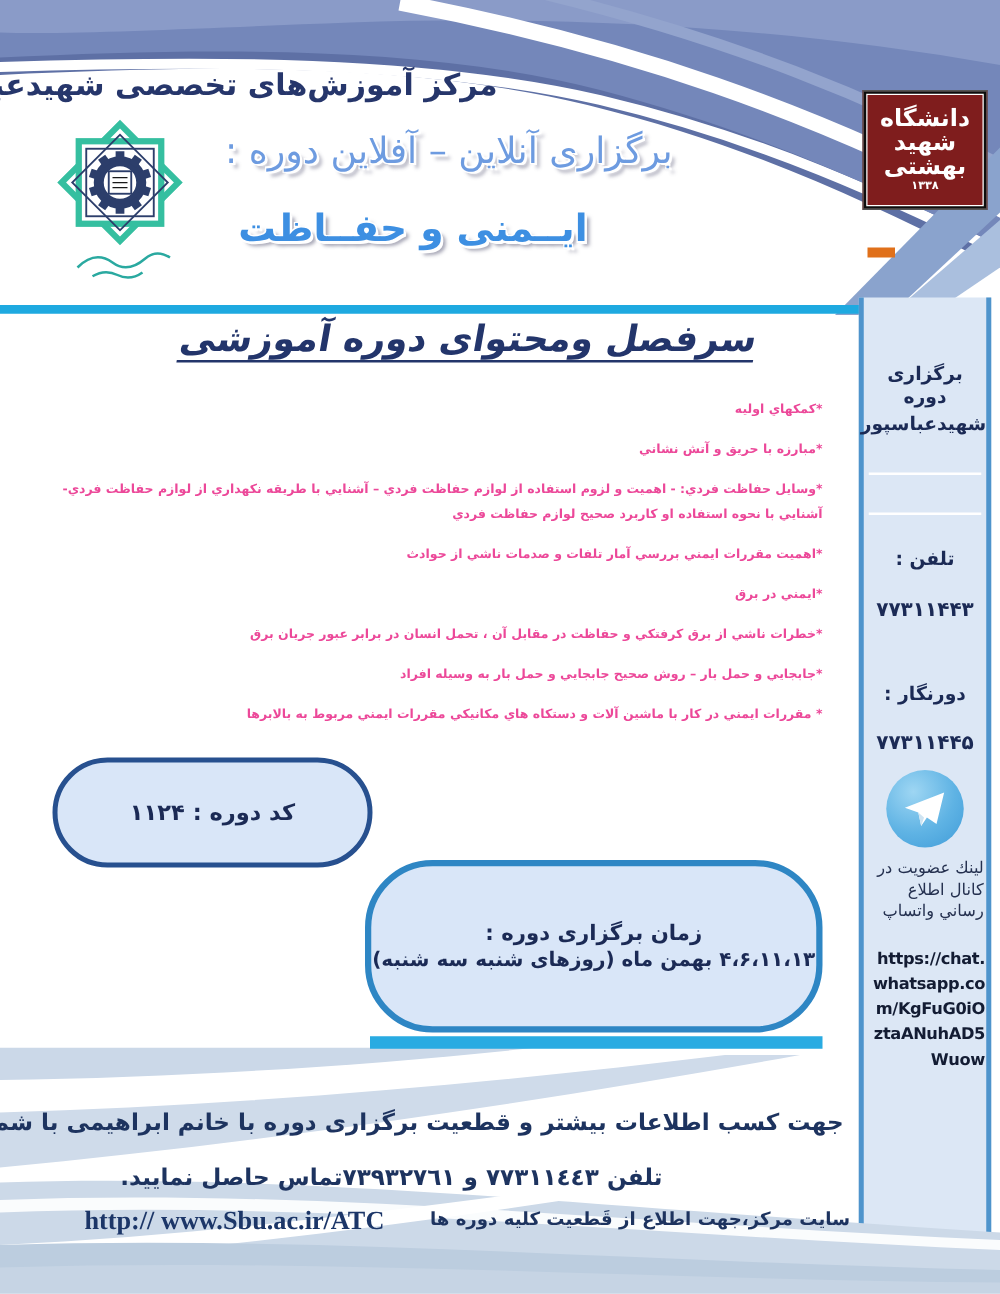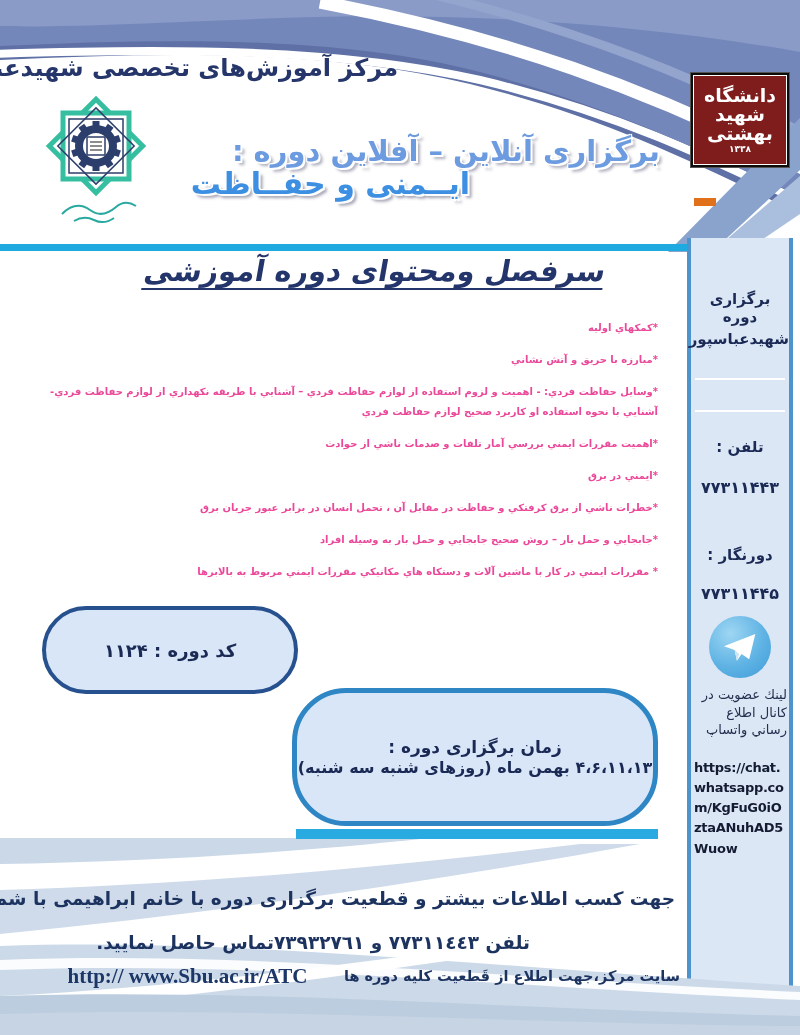--- a/index.html
+++ b/index.html
@@ -12,24 +12,23 @@
   .rtl{direction:rtl;}
   svg{display:block;}
 
   
   .header-art{position:absolute;left:0;top:0;z-index:1;}
   .center-name{
     left:8px;top:54px;width:390px;z-index:5;
     font-size:24px;font-weight:bold;color:#26366b;text-align:center;white-space:nowrap;
   }
   .delivery{
-    left:180px;top:103px;width:480px;z-index:5;text-align:right;
-    font-size:29px;font-weight:bold;color:#6d9be0;white-space:nowrap;
+    left:180px;top:103px;width:480px;z-index:5;text-align:left;
+    font-size:29px;font-weight:normal;color:#6d9be0;white-space:nowrap;
     text-shadow:-1px -1px 0 #fff,1px -1px 0 #fff,-1px 1px 0 #fff,1px 1px 0 #fff,2px 2px 0 #fff,4px 4px 3px rgba(80,80,110,.45);
-    margin-top:31px;
   }
   .course-title{
     left:200px;top:166px;width:270px;z-index:5;text-align:center;
     font-size:30px;font-weight:bold;color:#3d8fe2;white-space:nowrap;
     text-shadow:-1px -1px 0 #fff,1px -1px 0 #fff,-1px 1px 0 #fff,1px 1px 0 #fff,2px 2px 0 #fff,4px 4px 3px rgba(80,80,110,.5);
   }
   .emblem{left:44px;top:92px;z-index:5;}
   .univ-logo{
     left:690px;top:72px;width:100px;height:96px;z-index:5;box-sizing:border-box;
     background:#7f1d1d;border:1px solid #555;
@@ -52,21 +51,21 @@
   .tg-badge{
     position:absolute;left:18px;top:378px;width:62px;height:62px;border-radius:50%;
     background:radial-gradient(circle at 35% 28%, #9ed6f3 0%, #5fb3e4 55%, #3f9bd8 100%);
     display:flex;align-items:center;justify-content:center;cursor:pointer;
   }
   .channel-caption{
     position:absolute;left:2px;top:448px;width:94px;text-align:right;
     font-size:13px;font-weight:normal;color:#24304f;line-height:1.35;
   }
   .wa-url{
-    position:absolute;left:3px;top:520px;width:94px;text-align:left;
+    position:absolute;left:3px;top:520px;width:94px;text-align:right;
     font-size:13px;font-weight:bold;color:#131c33;line-height:1.55;
     word-break:break-all;letter-spacing:-.3px;cursor:pointer;
   }
 
   
   .section-title{
     left:140px;top:254px;width:470px;z-index:5;text-align:center;
     font-size:29px;font-weight:bold;color:#23356b;
     transform:skewX(-10deg);
     text-decoration:underline;text-underline-offset:7px;text-decoration-thickness:2px;

